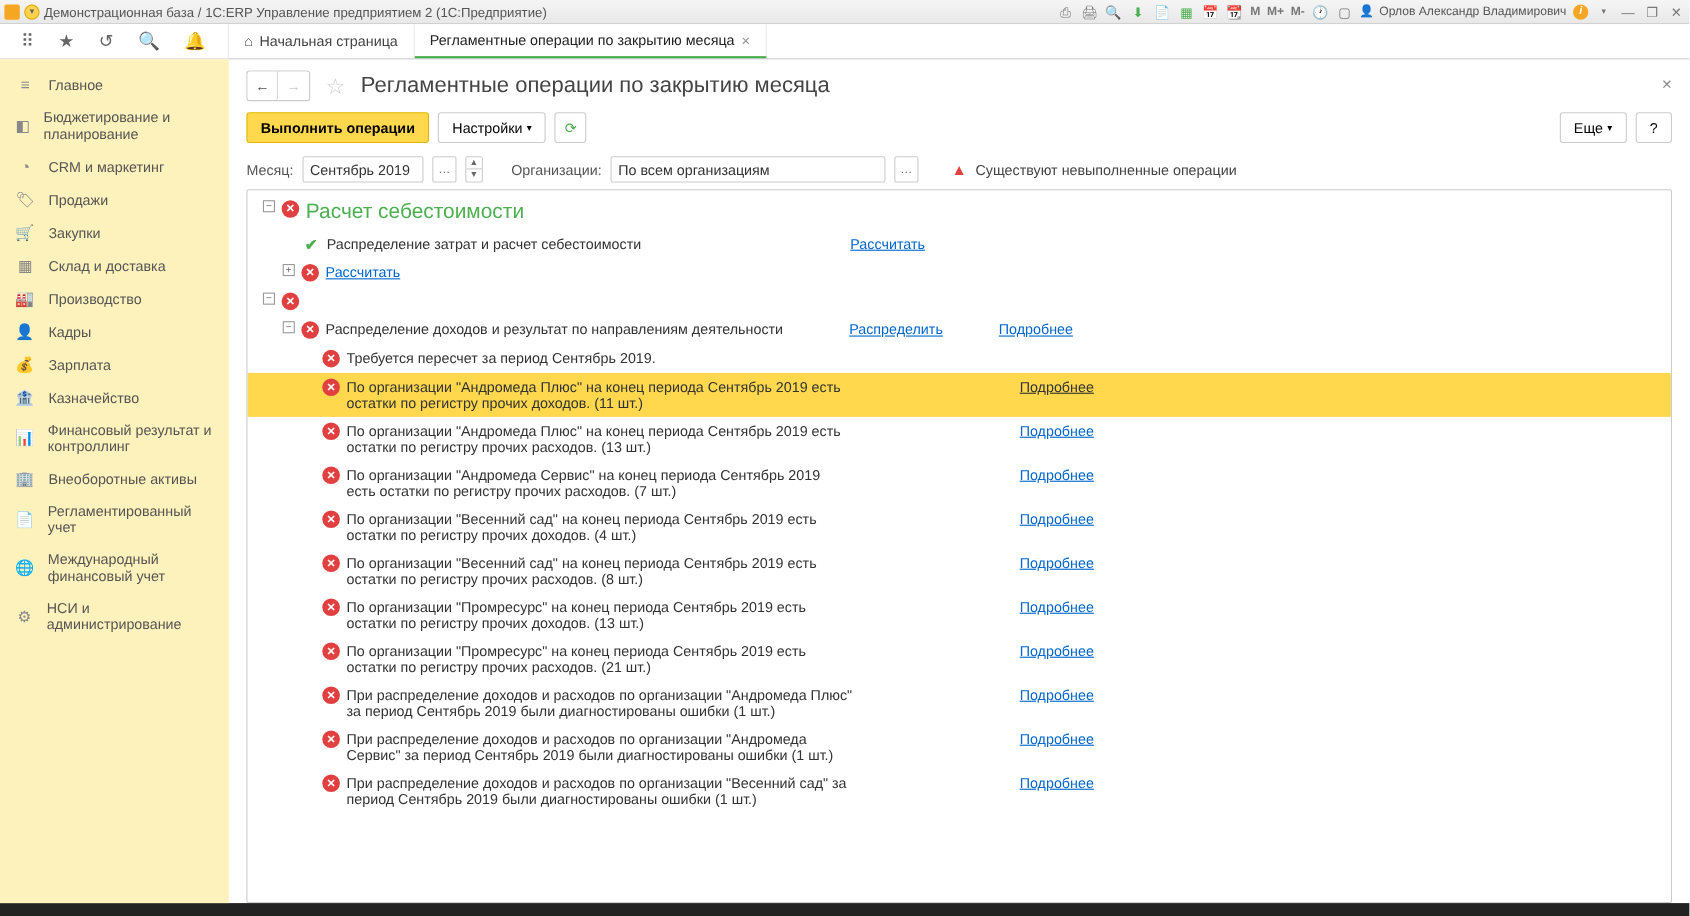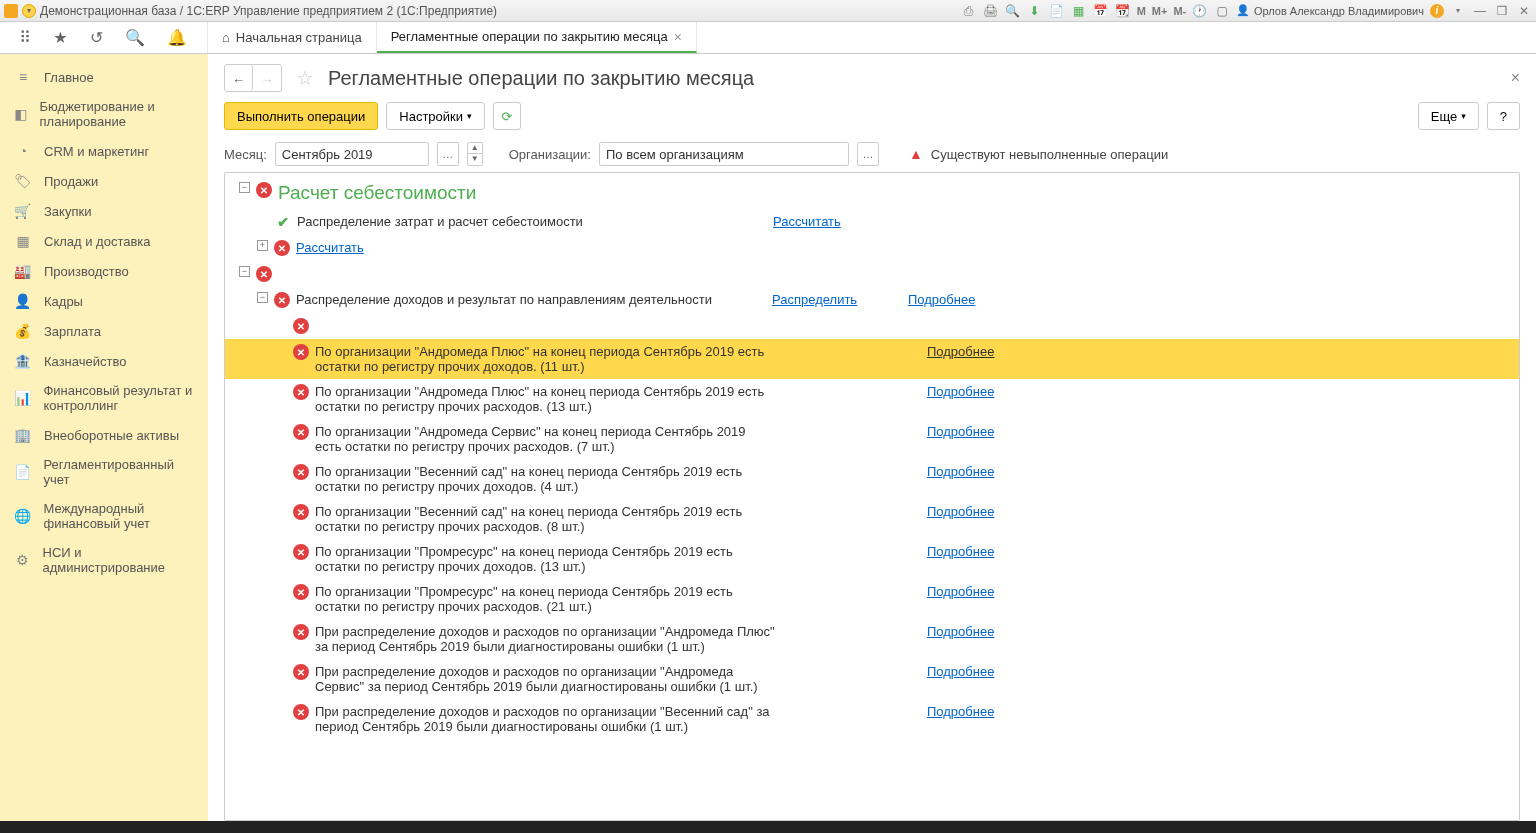--- a/index.html
+++ b/index.html
@@ -27,27 +27,27 @@
 .content-header{display:flex;align-items:center;gap:8px;margin-bottom:10px}
 .nav-btn{width:28px;height:26px;border:1px solid #ccc;background:#fff;display:inline-flex;align-items:center;justify-content:center;border-radius:3px;cursor:pointer;color:#555}
 .nav-grp{display:inline-flex;border:1px solid #ccc;border-radius:3px;overflow:hidden}
 .nav-grp .nav-btn{border:none;border-right:1px solid #ccc}
 .nav-grp .nav-btn:last-child{border-right:none}
 .star{color:#ccc;font-size:20px;margin:0 6px}
 .page-title{font-size:20px;color:#444}
 .close-x{margin-left:auto;color:#888;font-size:16px;cursor:pointer}
 .toolbar{display:flex;align-items:center;gap:8px;margin-bottom:12px}
 .btn{height:28px;padding:0 12px;border:1px solid #ccc;background:#fff;border-radius:3px;cursor:pointer;display:inline-flex;align-items:center;gap:4px;font-size:13px}
-.btn.primary{background:#ffd84d;border-color:#e0b800;font-weight:normal}
+.btn.primary{background:#ffd84d;border-color:#e0b800;font-weight:bold}
 .btn.icon-only{padding:0 8px;color:#4caf50}
 .toolbar-right{margin-left:auto;display:flex;gap:8px}
 .filter-row{display:flex;align-items:center;gap:8px;margin-bottom:6px;font-size:13px}
 .lbl{color:#555}
 .fld{height:24px;border:1px solid #ccc;padding:0 6px;background:#fff;display:inline-flex;align-items:center;border-radius:2px}
-.fld.month{width:154px}
+.fld.month{width:110px}
 .step-grp{display:inline-flex;flex-direction:column;border:1px solid #ccc;border-radius:2px;overflow:hidden}
 .step-grp span{height:11px;line-height:9px;font-size:8px;padding:0 3px;color:#666;cursor:pointer}
 .step-grp span:first-child{border-bottom:1px solid #ccc}
 .fld.org{width:250px}
 .sel-btn{width:22px;height:24px;border:1px solid #ccc;background:#fff;display:inline-flex;align-items:center;justify-content:center;font-size:11px;color:#666;cursor:pointer;border-radius:2px}
 .warn-icon{color:#e04040;font-size:14px}
 .warn-text{color:#444}
 .tree-wrap{flex:1;border:1px solid #ccc;border-radius:2px;overflow:hidden;position:relative;display:flex}
 .tree{flex:1;overflow-y:auto;padding:4px 0}
 .tree::-webkit-scrollbar{width:14px}
@@ -277,20 +277,21 @@
           <span class="row-text">Распределение доходов и результат по направлениям деятельности</span>
           <span class="row-link1"><span class="link">Распределить</span></span>
           <span class="row-link2"><span class="link">Подробнее</span></span>
         </div>
 
         <div class="row">
           <div class="col-ind">
               <span class="spacer" style="width:52px"></span>
             </div>
           <span class="status-ic err">✕</span>
+          <span class="row-text">Требуется пересчет за период Сентябрь 2019.</span>
         </div>
 
         <div class="row sel">
           <div class="col-ind">
               <span class="spacer" style="width:52px"></span>
             </div>
           <span class="status-ic err">✕</span>
           <span class="row-text">По организации "Андромеда Плюс" на конец периода Сентябрь 2019 есть остатки по регистру прочих доходов. (11 шт.)</span>
           <span class="row-link1"></span>
           <span class="row-link2"><span class="link">Подробнее</span></span>

